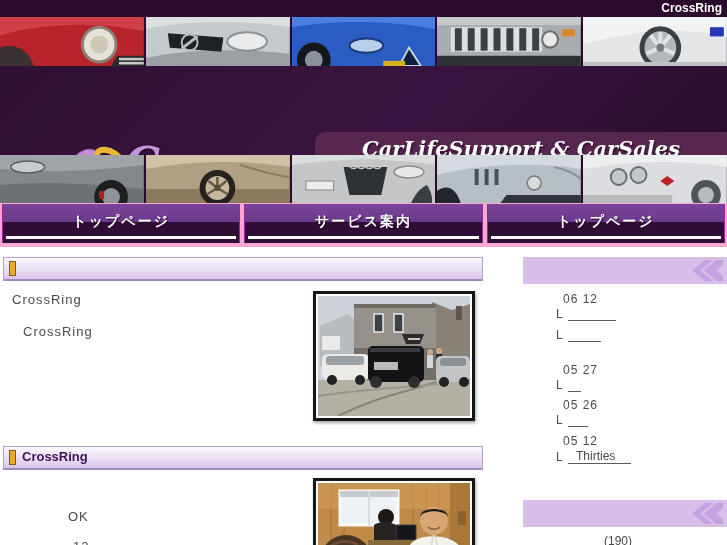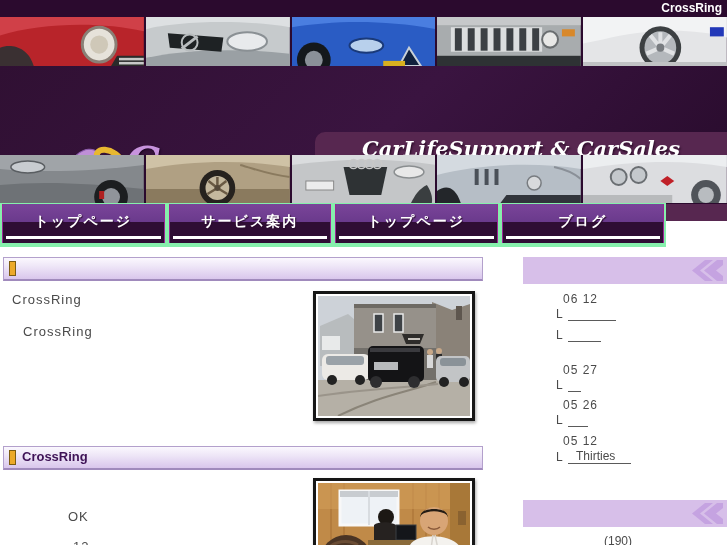--- a/index.html
+++ b/index.html
@@ -24,21 +24,21 @@
   .logo-line .cap{color:#c793dd;font-size:44px;font-weight:bold;line-height:20px;vertical-align:-6px;text-shadow:1px 1px 2px #1a0520;}
   .logo-line1{left:125px;top:84px;}
   .logo-line2{left:147px;top:108px;}
   .header-right{position:absolute;left:315px;top:66px;width:412px;height:89px;background:#572750;border-radius:10px 0 0 0;}
   .header-title{position:absolute;left:0;top:4px;width:100%;text-align:center;color:#fff;font-family:"DejaVu Serif",serif;font-style:italic;font-weight:bold;font-size:21px;text-shadow:1px 2px 2px #2a0c28;}
   .header-sub{position:absolute;left:0;top:36px;width:100%;text-align:center;color:#fff;font-weight:bold;font-size:13px;}
   .header-tag1{position:absolute;left:16px;top:58px;color:#f2eef4;font-size:12px;}
   .header-tag2{position:absolute;left:16px;top:73px;color:#f2eef4;font-size:12px;}
 
   
-  .nav{position:absolute;left:0;top:203px;width:666px;height:44px;background:#86efac;display:flex;}
+  .nav{position:absolute;left:0;top:203px;width:727px;height:44px;background:#f9a8d4;display:flex;}
   .nav-btn{flex:1;position:relative;margin:1px 2px 0 2px;height:39px;background:linear-gradient(#7a4499 0%,#6a3a8c 46%,#2f0d34 47%,#2f0d34 100%);border-left:1px solid #9c2596;border-right:1px solid #9c2596;cursor:pointer;}
   .nav-btn::after{content:"";position:absolute;left:3px;right:3px;bottom:4px;height:3px;background:#fff;}
   .nav-btn span{display:block;text-align:center;color:#fff;font-weight:bold;font-size:14px;letter-spacing:2px;padding-top:9px;text-shadow:1px 1px 1px #2a0a2e;}
 
   
   .section-bar{position:absolute;left:3px;width:478px;height:21px;background:linear-gradient(#fbf8fe 0%,#eee6f7 40%,#d9c6ec 100%);border:1px solid #b3a0cc;border-bottom:2px solid #a08abc;}
   .section-bar .accent{position:absolute;left:5px;top:3px;width:5px;height:13px;background:#eca929;border:1px solid #7c5c12;}
   .section-bar .stitle{position:absolute;left:18px;top:2px;font-size:13px;font-weight:bold;color:#3e1256;}
   .sbar1{top:257px;}
   .sbar2{top:446px;}
@@ -233,23 +233,20 @@
 
   <div class="nav">
     <div class="nav-btn">
         <span>トップページ</span>
       </div>
     <div class="nav-btn">
         <span>サービス案内</span>
       </div>
     <div class="nav-btn">
         <span>トップページ</span>
-      </div>
-    <div class="nav-btn">
-        <span>ブログ</span>
       </div>
   </div>
 
   <div class="section-bar sbar1">
     <span class="accent"></span>
     <span class="stitle"></span>
   </div>
   <div class="txt t-l1">CrossRing</div>
   <div class="txt t-l2">CrossRing</div>
 

